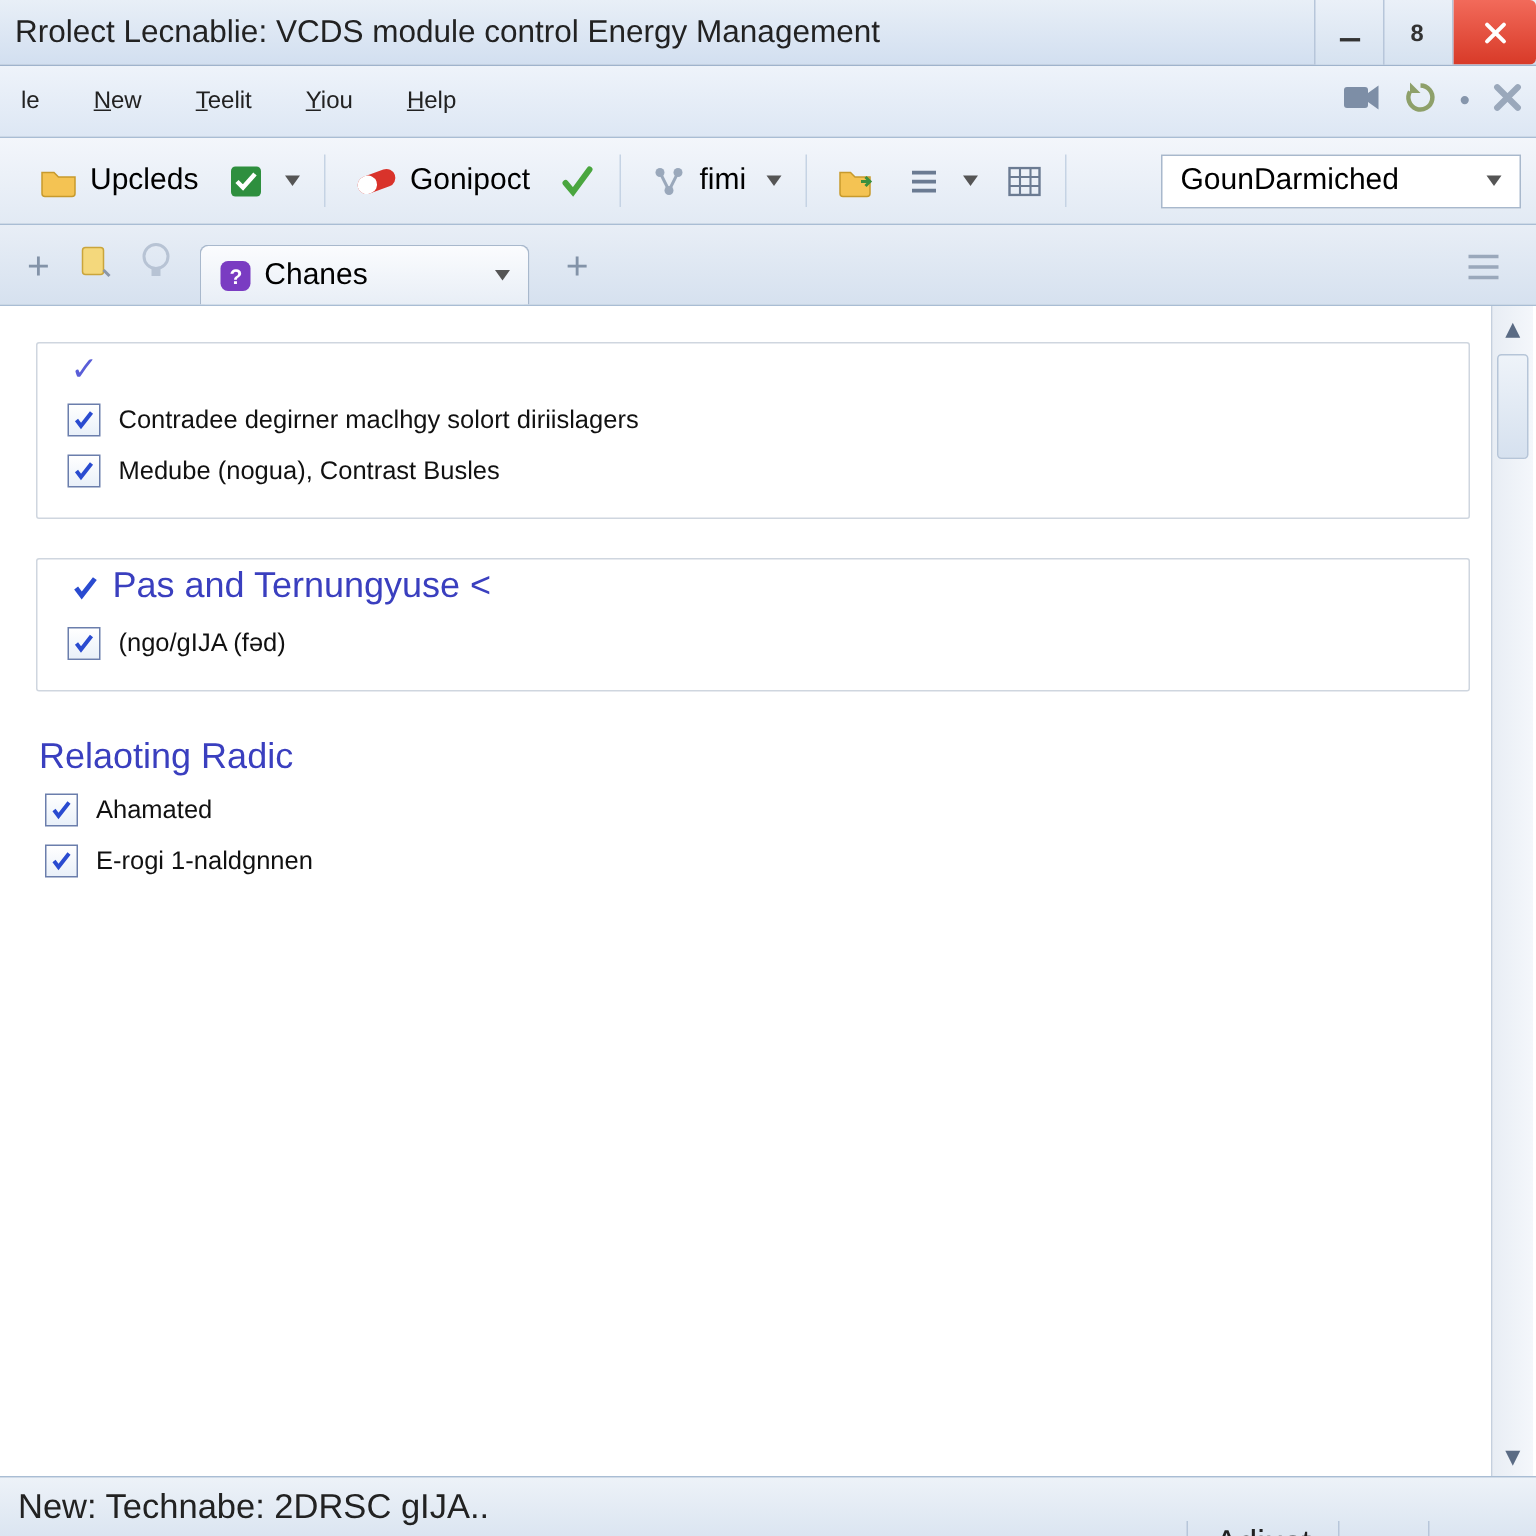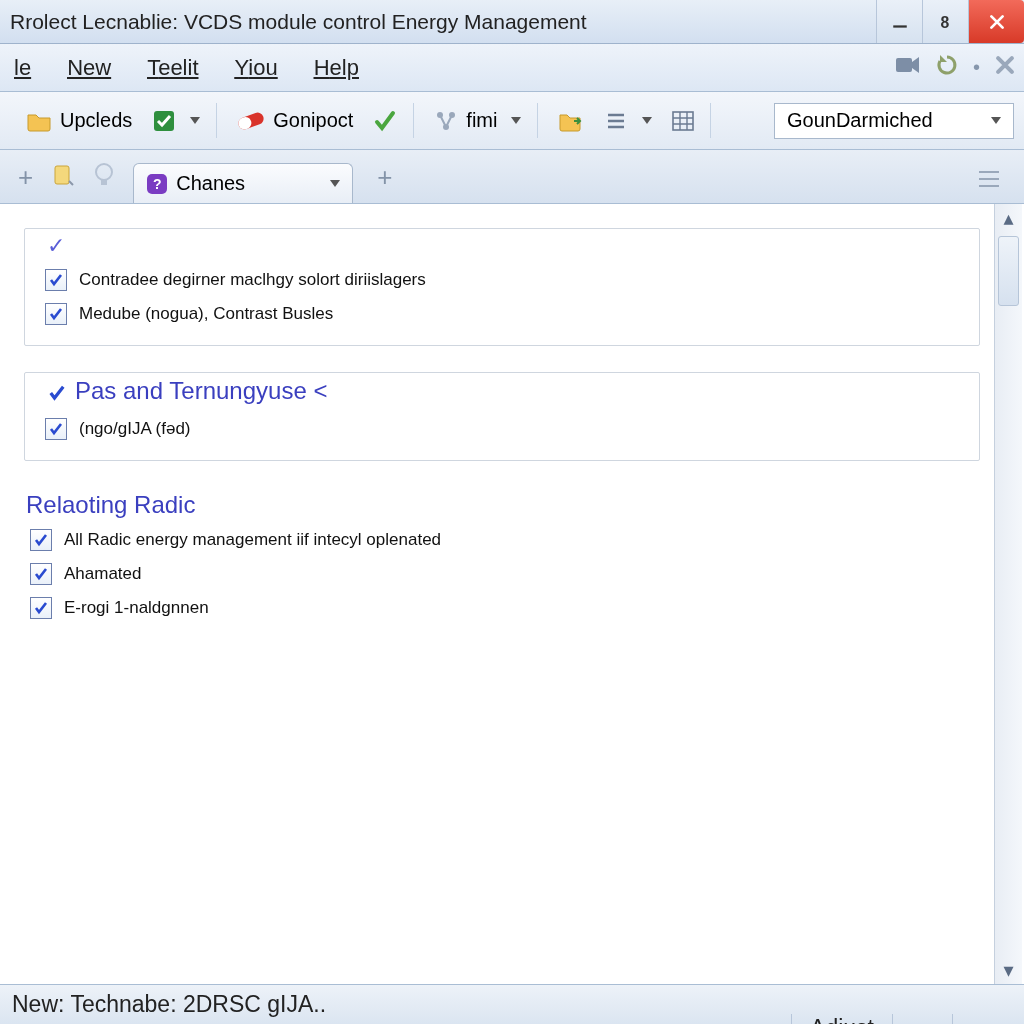--- a/index.html
+++ b/index.html
@@ -27,21 +27,21 @@
   width: 46px; display: flex; align-items: center; justify-content: center;
   border-left: 1px solid #b7c6da; background: linear-gradient(#eaf0f8,#d6e2f0);
 }
 .win-btn.close { background: linear-gradient(#f26a5a,#d83a28); color:#fff; width: 56px; border-radius: 0 4px 4px 0;}
 .win-btn svg { width: 18px; height: 18px; }
 .menubar {
   background: linear-gradient(#eef3fa, #dde7f4);
   border-bottom: 1px solid #a9bdd4;
   height: 48px; display: flex; align-items: center; padding: 0 8px; gap: 24px;
 }
-.menubar .menu-item { color: #222; font-size: 22px; padding: 4px 6px; cursor: default; text-decoration: underline; }
+.menubar .menu-item { color: #222; font-size: 16px; padding: 4px 6px; cursor: default; }
 .menubar .menu-item u { text-decoration: underline; }
 .menubar .spacer { flex: 1; }
 .menubar .right-icons { display:flex; gap:14px; align-items:center; color:#6a7a8e;}
 .toolbar {
   background: linear-gradient(#f3f6fb,#e2eaf4);
   border-bottom: 1px solid #a9bdd4;
   height: 58px; display:flex; align-items:center; padding: 11px 10px; gap: 4px;
   font-size: 20px;
 }
 .tool-group { display:flex; align-items:center; gap:8px; padding: 0 10px; height:100%; border-right:1px solid #c5d3e4; }
@@ -298,28 +298,20 @@
   <div class="panel no-border">
     <div class="legend" style="padding-left:0;">
       <span>Relaoting Radic</span>
     </div>
     <div class="row">
       <span class="cb">
           <svg viewBox="0 0 16 16">
             <path d="M3 8 l3 4 l7 -9" stroke="#2a4bd0" stroke-width="2.6" fill="none"></path>
           </svg>
         </span>
-      <span>All Radic energy management iif intecyl oplenated</span>
-    </div>
-    <div class="row">
-      <span class="cb">
-          <svg viewBox="0 0 16 16">
-            <path d="M3 8 l3 4 l7 -9" stroke="#2a4bd0" stroke-width="2.6" fill="none"></path>
-          </svg>
-        </span>
       <span>Ahamated</span>
     </div>
     <div class="row">
       <span class="cb">
           <svg viewBox="0 0 16 16">
             <path d="M3 8 l3 4 l7 -9" stroke="#2a4bd0" stroke-width="2.6" fill="none"></path>
           </svg>
         </span>
       <span>E-rogi 1-naldgnnen</span>
     </div>

